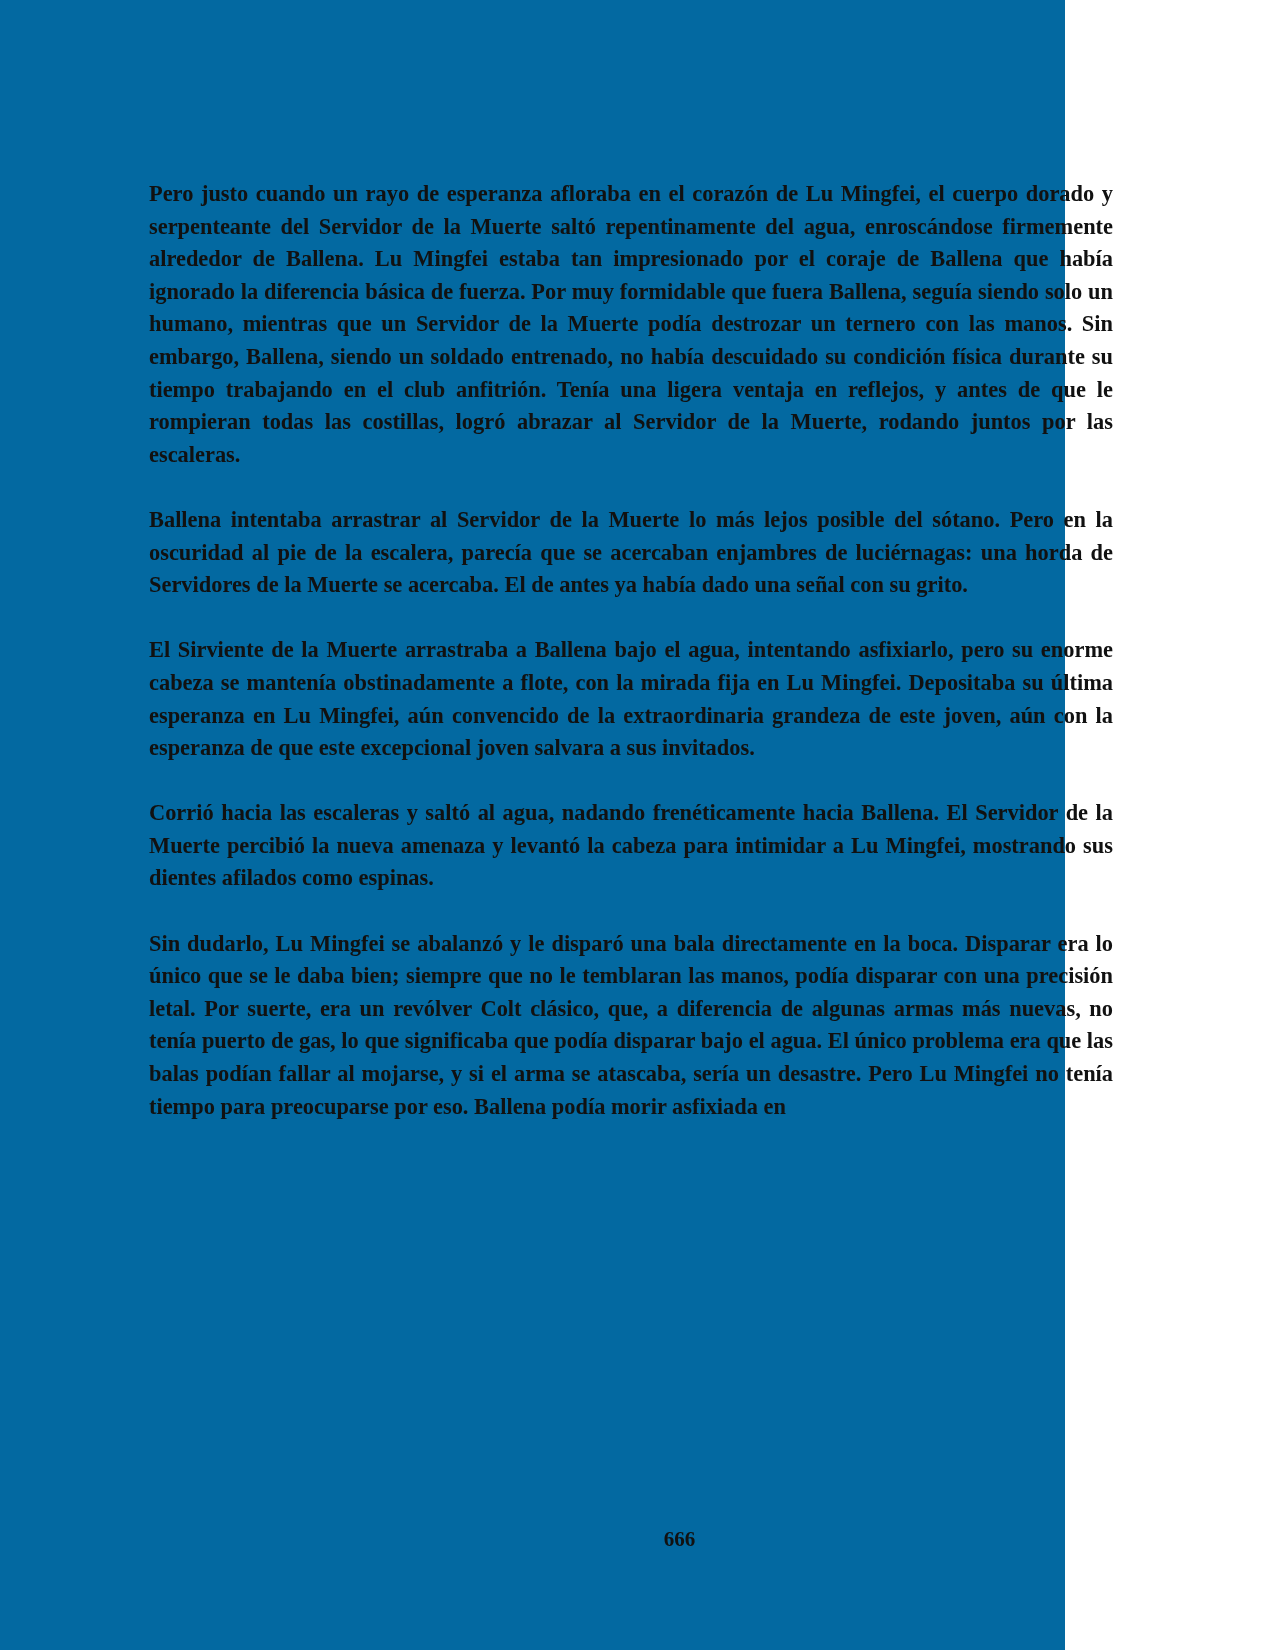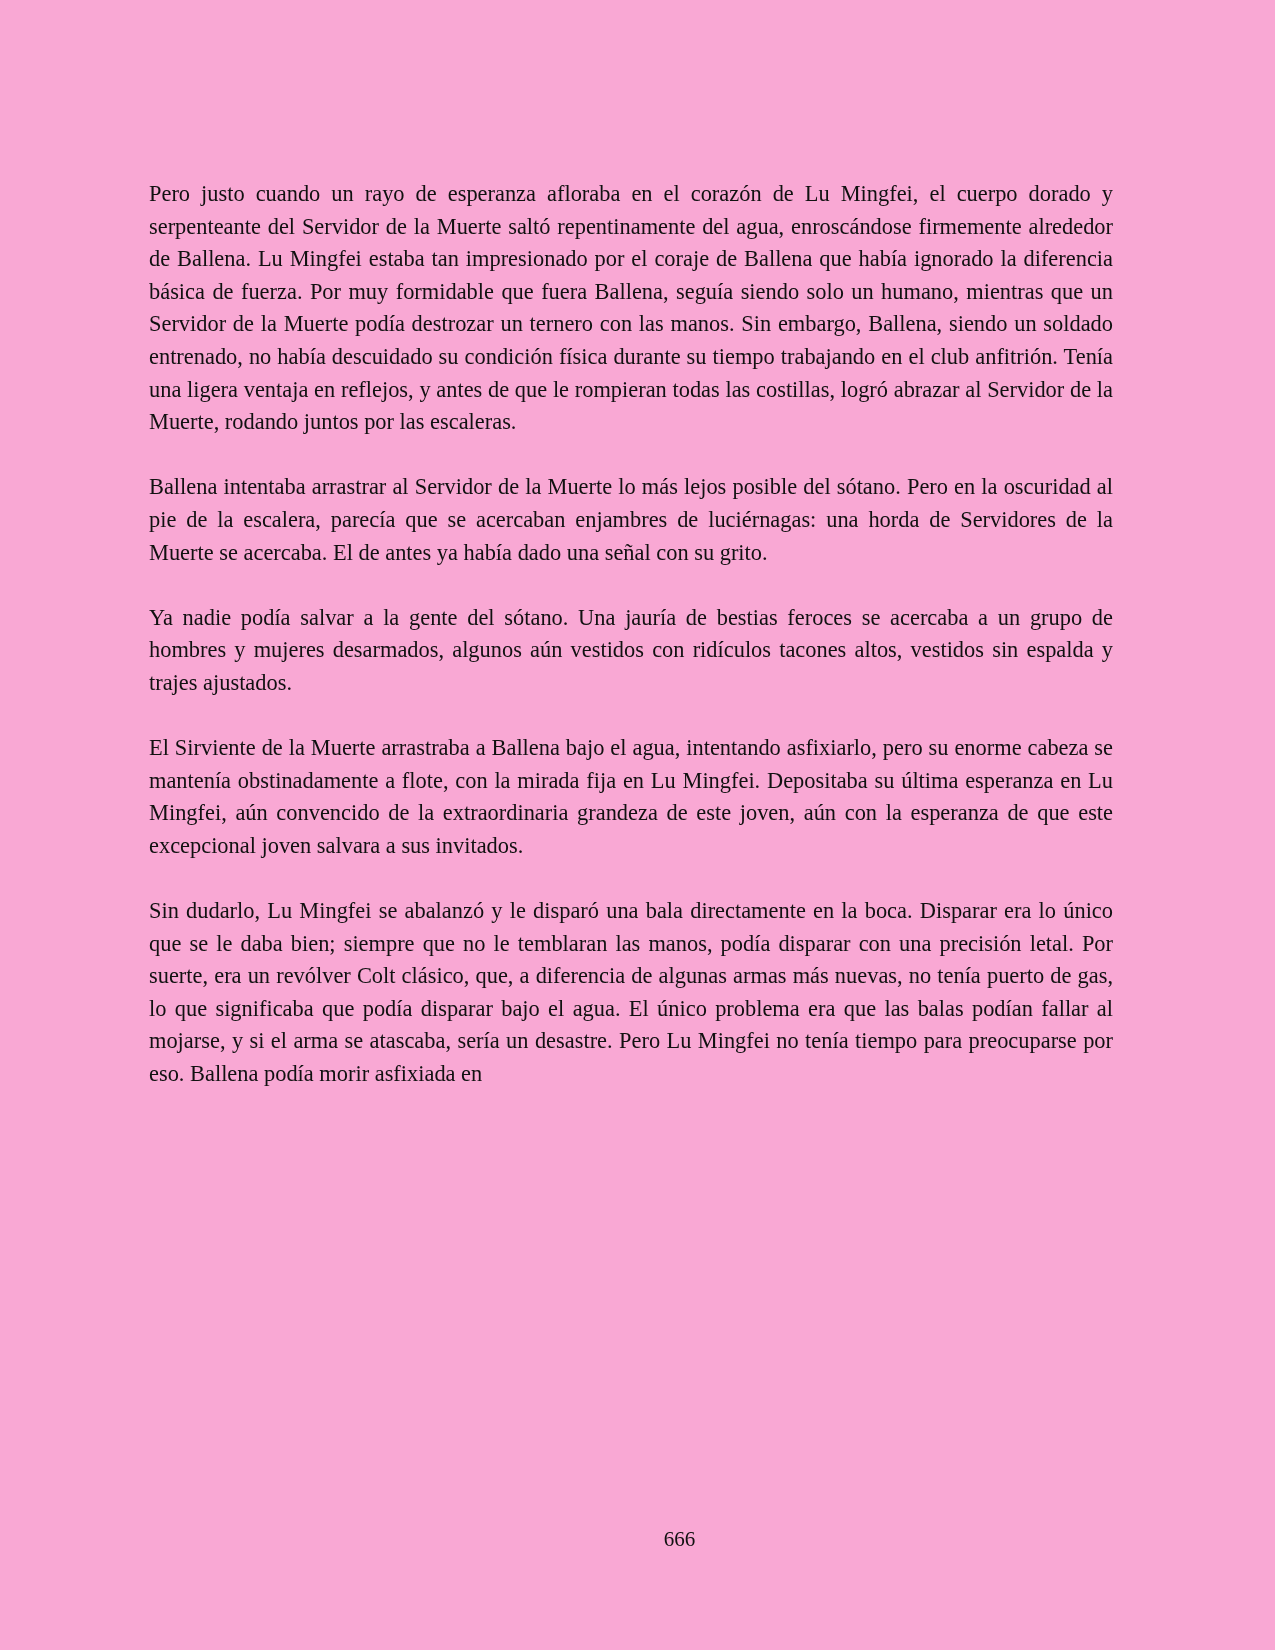--- a/index.html
+++ b/index.html
@@ -9,23 +9,24 @@
   }
   body {
     width: 1275px;
     height: 1650px;
     position: relative;
     overflow: hidden;
   }
   .page {
     position: absolute;
     left: 0; top: 0;
-    width: 1275px;
+    width: 1065px;
     height: 1650px;
-    background: #f9a8d4;
+    background: #0369a1;
+    font-weight: bold;
   }
   .text-block {
     position: absolute;
     left: 149px;
     top: 178px;
     width: 964px;
     font-family: "Liberation Serif", "DejaVu Serif", serif;
     font-size: 22.4px;
     line-height: 32.6px;
     color: #111111;
@@ -48,18 +49,18 @@
     margin-left: 42px;
   }
 </style>
 </head>
 <body>
 
 <div class="page">
   <div class="text-block">
     <p>Pero justo cuando un rayo de esperanza afloraba en el corazón de Lu Mingfei, el cuerpo dorado y serpenteante del Servidor de la Muerte saltó repentinamente del agua, enroscándose firmemente alrededor de Ballena. Lu Mingfei estaba tan impresionado por el coraje de Ballena que había ignorado la diferencia básica de fuerza. Por muy formidable que fuera Ballena, seguía siendo solo un humano, mientras que un Servidor de la Muerte podía destrozar un ternero con las manos. Sin embargo, Ballena, siendo un soldado entrenado, no había descuidado su condición física durante su tiempo trabajando en el club anfitrión. Tenía una ligera ventaja en reflejos, y antes de que le rompieran todas las costillas, logró abrazar al Servidor de la Muerte, rodando juntos por las escaleras.</p>
     <p>Ballena intentaba arrastrar al Servidor de la Muerte lo más lejos posible del sótano. Pero en la oscuridad al pie de la escalera, parecía que se acercaban enjambres de luciérnagas: una horda de Servidores de la Muerte se acercaba. El de antes ya había dado una señal con su grito.</p>
-    <p>Ya nadie podía salvar a la gente del sótano. Una jauría de bestias feroces se acercaba a un grupo de hombres y mujeres desarmados, algunos aún vestidos con ridículos tacones altos, vestidos sin espalda y trajes ajustados.</p>
     <p>El Sirviente de la Muerte arrastraba a Ballena bajo el agua, intentando asfixiarlo, pero su enorme cabeza se mantenía obstinadamente a flote, con la mirada fija en Lu Mingfei. Depositaba su última esperanza en Lu Mingfei, aún convencido de la extraordinaria grandeza de este joven, aún con la esperanza de que este excepcional joven salvara a sus invitados.</p>
+    <p>Corrió hacia las escaleras y saltó al agua, nadando frenéticamente hacia Ballena. El Servidor de la Muerte percibió la nueva amenaza y levantó la cabeza para intimidar a Lu Mingfei, mostrando sus dientes afilados como espinas.</p>
     <p>Sin dudarlo, Lu Mingfei se abalanzó y le disparó una bala directamente en la boca. Disparar era lo único que se le daba bien; siempre que no le temblaran las manos, podía disparar con una precisión letal. Por suerte, era un revólver Colt clásico, que, a diferencia de algunas armas más nuevas, no tenía puerto de gas, lo que significaba que podía disparar bajo el agua. El único problema era que las balas podían fallar al mojarse, y si el arma se atascaba, sería un desastre. Pero Lu Mingfei no tenía tiempo para preocuparse por eso. Ballena podía morir asfixiada en</p>
   </div>
   <div class="page-number">666</div>
 </div>
 
 </body></html>

